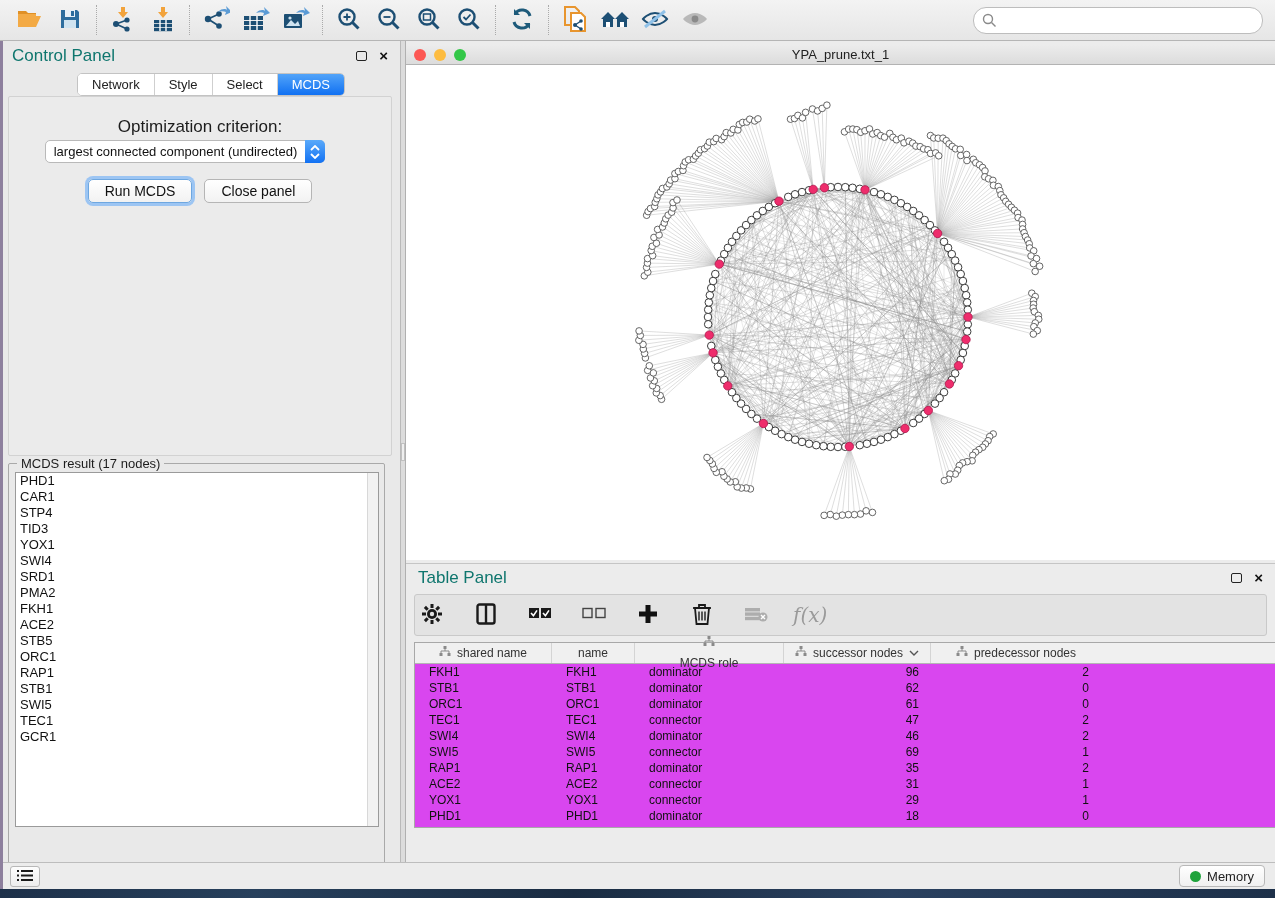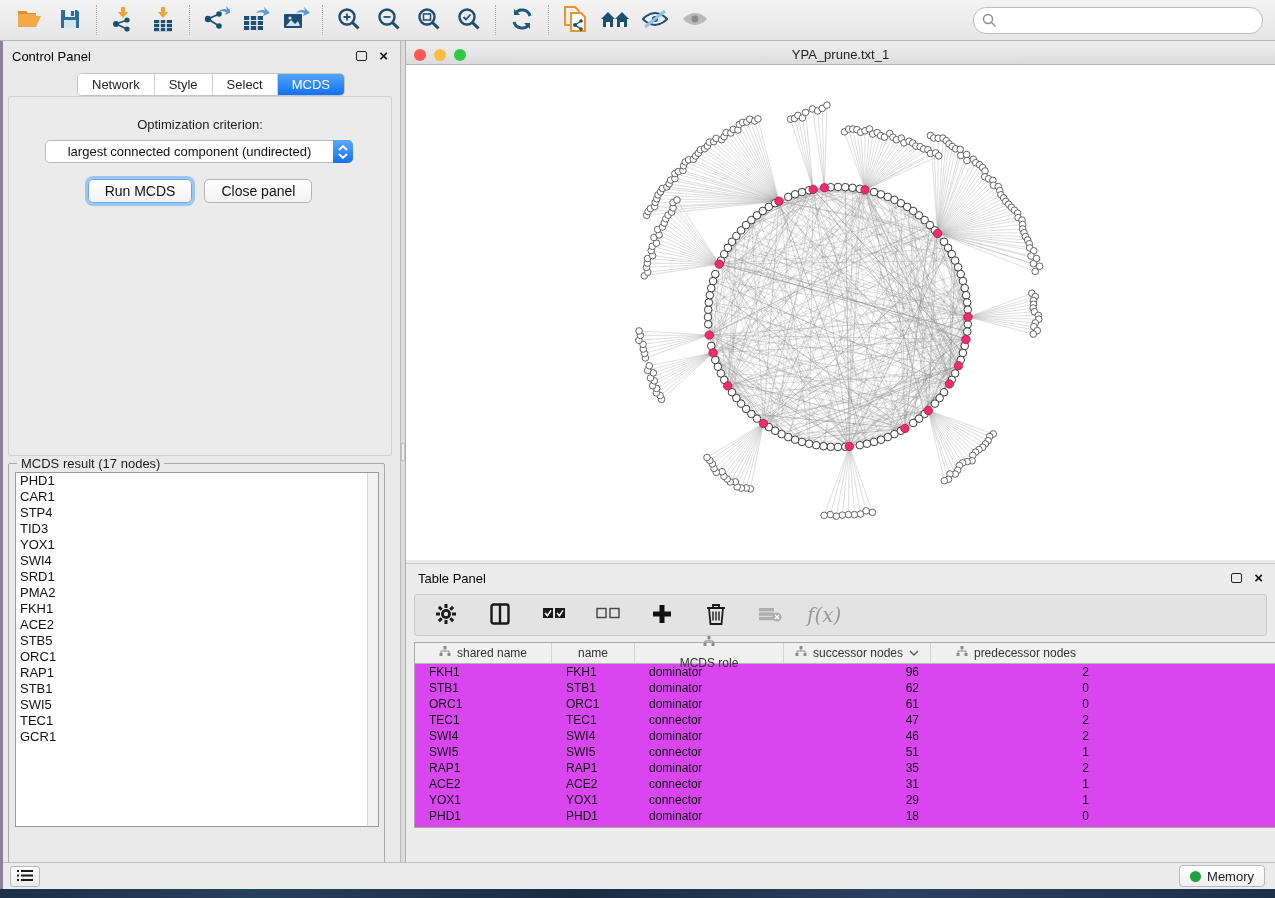--- a/index.html
+++ b/index.html
@@ -17,37 +17,37 @@
   .search-wrap input { width:100%; height:100%; border:1px solid #bdbdbd; border-radius:13px;
     padding:0 10px 0 30px; font-size:13px; background:#fff; outline:none; }
   .search-wrap svg { position:absolute; left:9px; top:6px; }
 
   
   .edge-sliver { position:absolute; left:0; top:41px; width:3px; height:848px; background:#8d7f9d; z-index:5; }
 
   
   .control-panel { position:absolute; left:0; top:41px; width:400px; height:821px; background:#e9e9e9; }
   .panel-head { position:absolute; left:0; top:4px; width:100%; height:22px; padding:0 12px; display:flex; align-items:center; }
-  .panel-title { font-size:13px; color:#000000; }
+  .panel-title { font-size:17px; color:#0f766e; }
   .panel-head .spacer { flex:1; }
   .float-icon { width:11px; height:10px; border:1.5px solid #222; border-radius:2px; display:inline-block; margin-right:12px; cursor:pointer; }
   .close-icon { font-weight:bold; font-size:15px; color:#111; cursor:pointer; line-height:10px; }
 
   .seg-tabs { position:absolute; display:flex; height:23px; border:1px solid #c3c3c3; border-radius:5px;
     background:#fff; overflow:hidden; font-size:13px; z-index:3;text-align:center; }
   .seg { padding:0 14px; display:flex; align-items:center; justify-content:center; color:#222;
     border-right:1px solid #cfcfcf; cursor:pointer; background:#fff; white-space:nowrap; }
   .seg:last-child { border-right:none; }
   .seg.active { background:linear-gradient(#52a4f9,#1070f2); color:#fff; border-right:none; }
   .cp-tabs { left:77px; top:32px; }
 
   .cp-content { position:absolute; left:8px; top:55px; width:384px; height:360px; background:#ebebeb;
     border:1px solid #d2d2d2; border-radius:2px; }
-  .opt-label { position:absolute; top:20px; width:100%; text-align:center; font-size:13px; color:#1c1c1c; }
-  .mac-select { position:absolute; left:36px; top:43px; width:308px; height:23px; background:#fff;
+  .opt-label { position:absolute; top:20px; width:100%; text-align:center; font-size:17px; color:#1c1c1c; }
+  .mac-select { position:absolute; left:36px; top:43px; width:280px; height:23px; background:#fff;
     border:1px solid #b9b9b9; border-radius:5px; display:flex; align-items:center; cursor:pointer; }
   .mac-select .val { flex:1; text-align:center; font-size:13px; color:#111; }
   .mac-select .stepper { width:20px; height:23px; margin-right:-1px; border-radius:0 5px 5px 0;
     background:linear-gradient(#5aaafa,#1271f3); display:flex; align-items:center; justify-content:center; }
   .btn-row { position:absolute; top:82px; width:100%; display:flex; justify-content:center; gap:12px; }
   .mac-btn { height:24px; padding:0 16px; background:linear-gradient(#ffffff,#f2f2f2); border:1px solid #b5b5b5;
     border-radius:5px; font-size:14px; color:#111; cursor:pointer; font-family:"Liberation Sans",sans-serif; }
   .mac-btn.focus { box-shadow:0 0 0 3px #9cc5f3; border-color:#6ea7e0; }
 
   .result-group { position:absolute; left:8px; top:422px; width:377px; height:482px; border:1px solid #a9a9a9;
@@ -68,21 +68,21 @@
     background:linear-gradient(#ececec,#dcdcdc); border-bottom:1px solid #b3b3b3;
     display:flex; align-items:center; padding:0 8px; }
   .tlight { width:12px; height:12px; border-radius:50%; margin-right:8px; cursor:pointer; }
   .net-title { position:absolute; left:0; width:100%; text-align:center; font-size:13px; color:#222; pointer-events:none; }
   .net-canvas { position:absolute; left:0; top:20px; width:869px; height:495px; background:#fff; }
 
   
   .table-panel { position:absolute; left:406px; top:563px; width:869px; height:299px; background:#ececec; border-top:1px solid #c5c5c5; }
   .tp-head { position:absolute; left:0; top:3px; width:100%; height:22px; padding:0 12px; display:flex; align-items:center; }
   .tp-toolbar { position:absolute; left:8px; top:30px; width:853px; height:42px; background:#e3e3e3;
-    border:1px solid #c9c9c9; border-radius:3px; display:flex; align-items:center; padding-left:14px; gap:20px; }
+    border:1px solid #c9c9c9; border-radius:3px; display:flex; align-items:center; gap:20px; }
   .tp-btn { width:34px; height:34px; border:none; background:transparent; display:flex; align-items:center; justify-content:center; cursor:pointer; }
   .fx-label { font-family:"DejaVu Serif", serif; font-style:italic; font-size:20px; color:#9a9a9a; }
 
   .ntable { position:absolute; left:8px; top:78px; width:998px; height:186px; background:#d946ef; border:1px solid #a8a8a8; }
   .thead { display:flex; height:21px; background:#f0f0f0; border-bottom:1px solid #b5b5b5; }
   .hcell { display:flex; align-items:center; justify-content:center; gap:6px; font-size:12px; color:#333;
     border-right:1px solid #d4d4d4; cursor:pointer; }
   .hcell:last-child { border-right:none; }
   .c0 { width:137px; } .c1 { width:83px; } .c2 { width:149px;flex-direction:column; } .c3 { width:147px; } .c4 { width:170px; }
   .trow { display:flex; height:16px; align-items:center; cursor:default; }
@@ -1448,21 +1448,21 @@
           <div class="tcell c0">SWI4</div>
           <div class="tcell c1">SWI4</div>
           <div class="tcell c2">dominator</div>
           <div class="tcell c3">46</div>
           <div class="tcell c4">2</div>
         </div>
         <div class="trow">
           <div class="tcell c0">SWI5</div>
           <div class="tcell c1">SWI5</div>
           <div class="tcell c2">connector</div>
-          <div class="tcell c3">51</div>
+          <div class="tcell c3">69</div>
           <div class="tcell c4">1</div>
         </div>
         <div class="trow">
           <div class="tcell c0">RAP1</div>
           <div class="tcell c1">RAP1</div>
           <div class="tcell c2">dominator</div>
           <div class="tcell c3">35</div>
           <div class="tcell c4">2</div>
         </div>
         <div class="trow">

